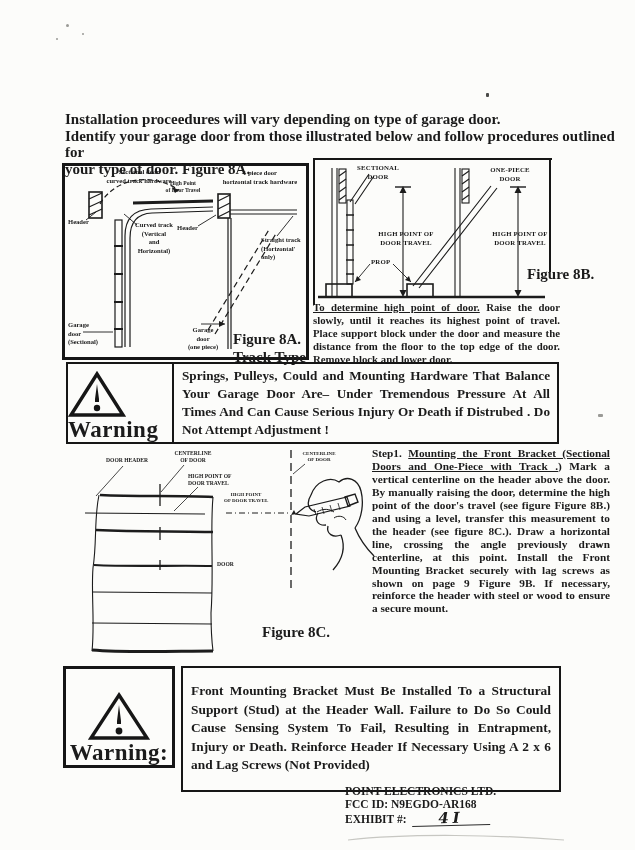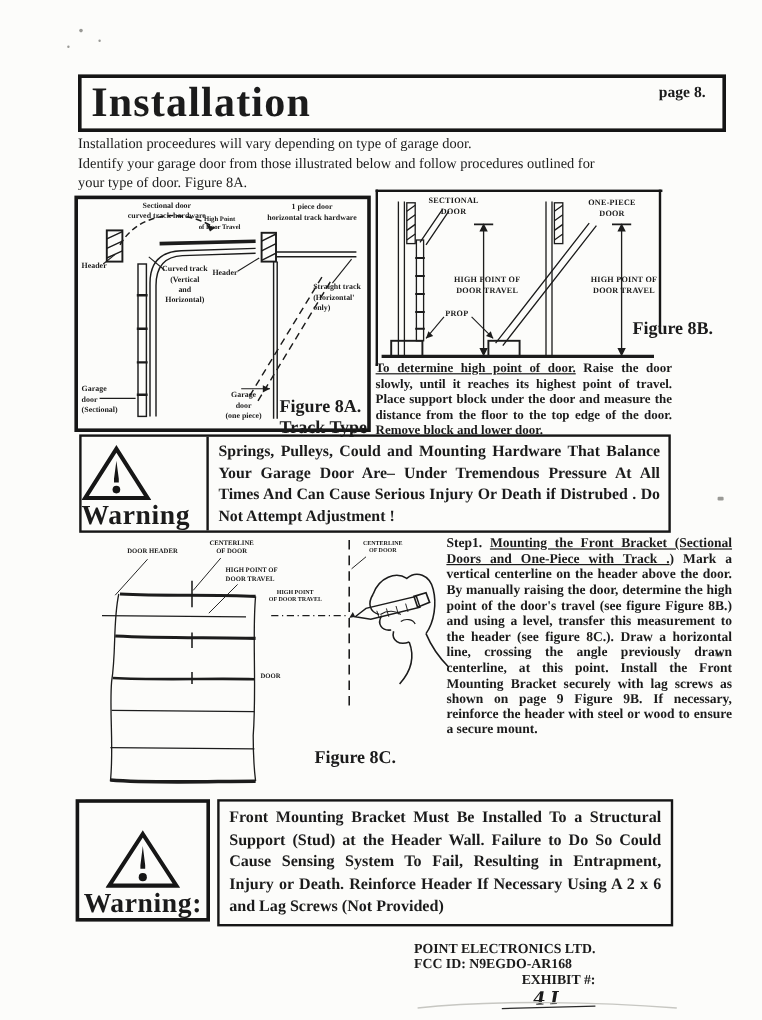--- a/index.html
+++ b/index.html
@@ -6,21 +6,21 @@
   .page{
     position:relative;width:635px;height:850px;background:#fcfcfa;
     font-family:"Liberation Serif", serif;color:#1b1b1b;overflow:hidden;
   }
   .abs{position:absolute;}
   
   .title-box{left:65px;top:62px;width:534px;height:42px;border:3px solid #151515;background:#fcfcfa;}
   .title-box h1{margin:0;padding:1px 0 0 8px;font-size:35px;font-weight:bold;letter-spacing:1px;}
   .page-num{right:14px;top:4px;font-size:13px;font-weight:bold;}
   
-  .intro{left:65px;top:111px;width:552px;font-size:12px;font-weight:normal;line-height:16.5px;}
+  .intro{left:65px;top:111px;width:552px;font-size:15px;font-weight:bold;line-height:16.5px;}
   
   .fig8a{left:62px;top:163px;width:241px;height:191px;border:3px solid #161616;}
   .fig-label{position:absolute;font-size:6.6px;font-weight:bold;line-height:8.6px;white-space:nowrap;}
   .fig-label.c{text-align:center;}
   .fig-caption{position:absolute;font-size:15px;font-weight:bold;}
   
   .fig8b{left:313px;top:158px;width:237px;height:145px;border-top:2.5px solid #161616;border-left:2.5px solid #161616;}
   .fig8b-rightborder{left:549px;top:158px;width:0;height:114px;border-left:2.5px solid #161616;}
   .cap8b{left:527px;top:266px;font-size:15px;font-weight:bold;}
   .fig8b .fig-label{font-size:6.8px;letter-spacing:.2px;}
@@ -33,46 +33,42 @@
   .warn-text{flex:1;padding:3px 7px 2px 8px;font-size:13.2px;font-weight:bold;line-height:17.9px;text-align:justify;}
   
   .fig8c{left:78px;top:448px;width:300px;height:215px;}
   .fig8c .fig-label{font-size:5.6px;line-height:7px;}
   .fig8c .tiny{font-size:5px;line-height:6.4px;}
   
   .step1{left:372px;top:447px;width:238px;font-size:11.3px;font-weight:bold;line-height:12.95px;text-align:justify;}
   
   .warn2l{left:63px;top:666px;width:106px;height:96px;border:3px solid #161616;display:flex;flex-direction:column;align-items:center;justify-content:flex-end;}
   .warn2l .warn-word{font-size:23px;}
-  .warn2r{left:181px;top:666px;width:360px;height:94px;border:2.5px solid #161616;padding:4px 8px;font-size:13.4px;font-weight:bold;line-height:18.6px;text-align:justify;}
+  .warn2r{left:181px;top:666px;width:360px;height:94px;border:2.5px solid #161616;padding:14px 8px;font-size:13.4px;font-weight:bold;line-height:18.6px;text-align:justify;}
   
   .footer{left:345px;top:785px;font-size:11.5px;font-weight:bold;line-height:13.2px;}
-  .exhibit-line{display:flex;align-items:flex-end;flex-direction:column;}
+  .exhibit-line{display:flex;align-items:flex-end;}
   .exhibit-value{display:inline-block;width:78px;margin-left:6px;border-bottom:1.6px solid #2a2a2a;text-align:center;
     font-family:"DejaVu Serif", serif;font-style:italic;font-size:15px;line-height:14px;transform:rotate(-1.5deg);letter-spacing:4px;}
   .artifact{background:#9a9a96;border-radius:50%;}
   svg{display:block;}
   .ink{stroke:#1c1c1c;fill:none;}
 </style>
 </head>
 <body>
 
 <div class="page">
 
   <div class="abs artifact" style="left:66px;top:24px;width:3px;height:3px;"></div>
   <div class="abs artifact" style="left:82px;top:33px;width:2px;height:2px;"></div>
   <div class="abs artifact" style="left:56px;top:38px;width:2px;height:2px;"></div>
   <div class="abs artifact" style="left:486px;top:93px;width:3px;height:4px;border-radius:1px;background:#4a4a48;"></div>
   <div class="abs artifact" style="left:598px;top:414px;width:5px;height:3px;border-radius:1px;"></div>
   <div class="abs artifact" style="left:596px;top:544px;width:6px;height:3px;border-radius:1px;"></div>
 
-  <div class="abs title-box">
-    <h1>Installation</h1>
-    <span class="abs page-num">page 8.</span>
-  </div>
 
   <div class="abs intro">
     <div>Installation proceedures will vary depending on type of garage door.</div>
     <div>Identify your garage door from those illustrated below and follow procedures outlined for</div>
     <div>your type of door. Figure 8A.</div>
   </div>
 
   <div class="abs fig8a">
     <svg width="235" height="185" viewBox="0 0 235 185">
       <g class="ink" stroke-width="1.2">

